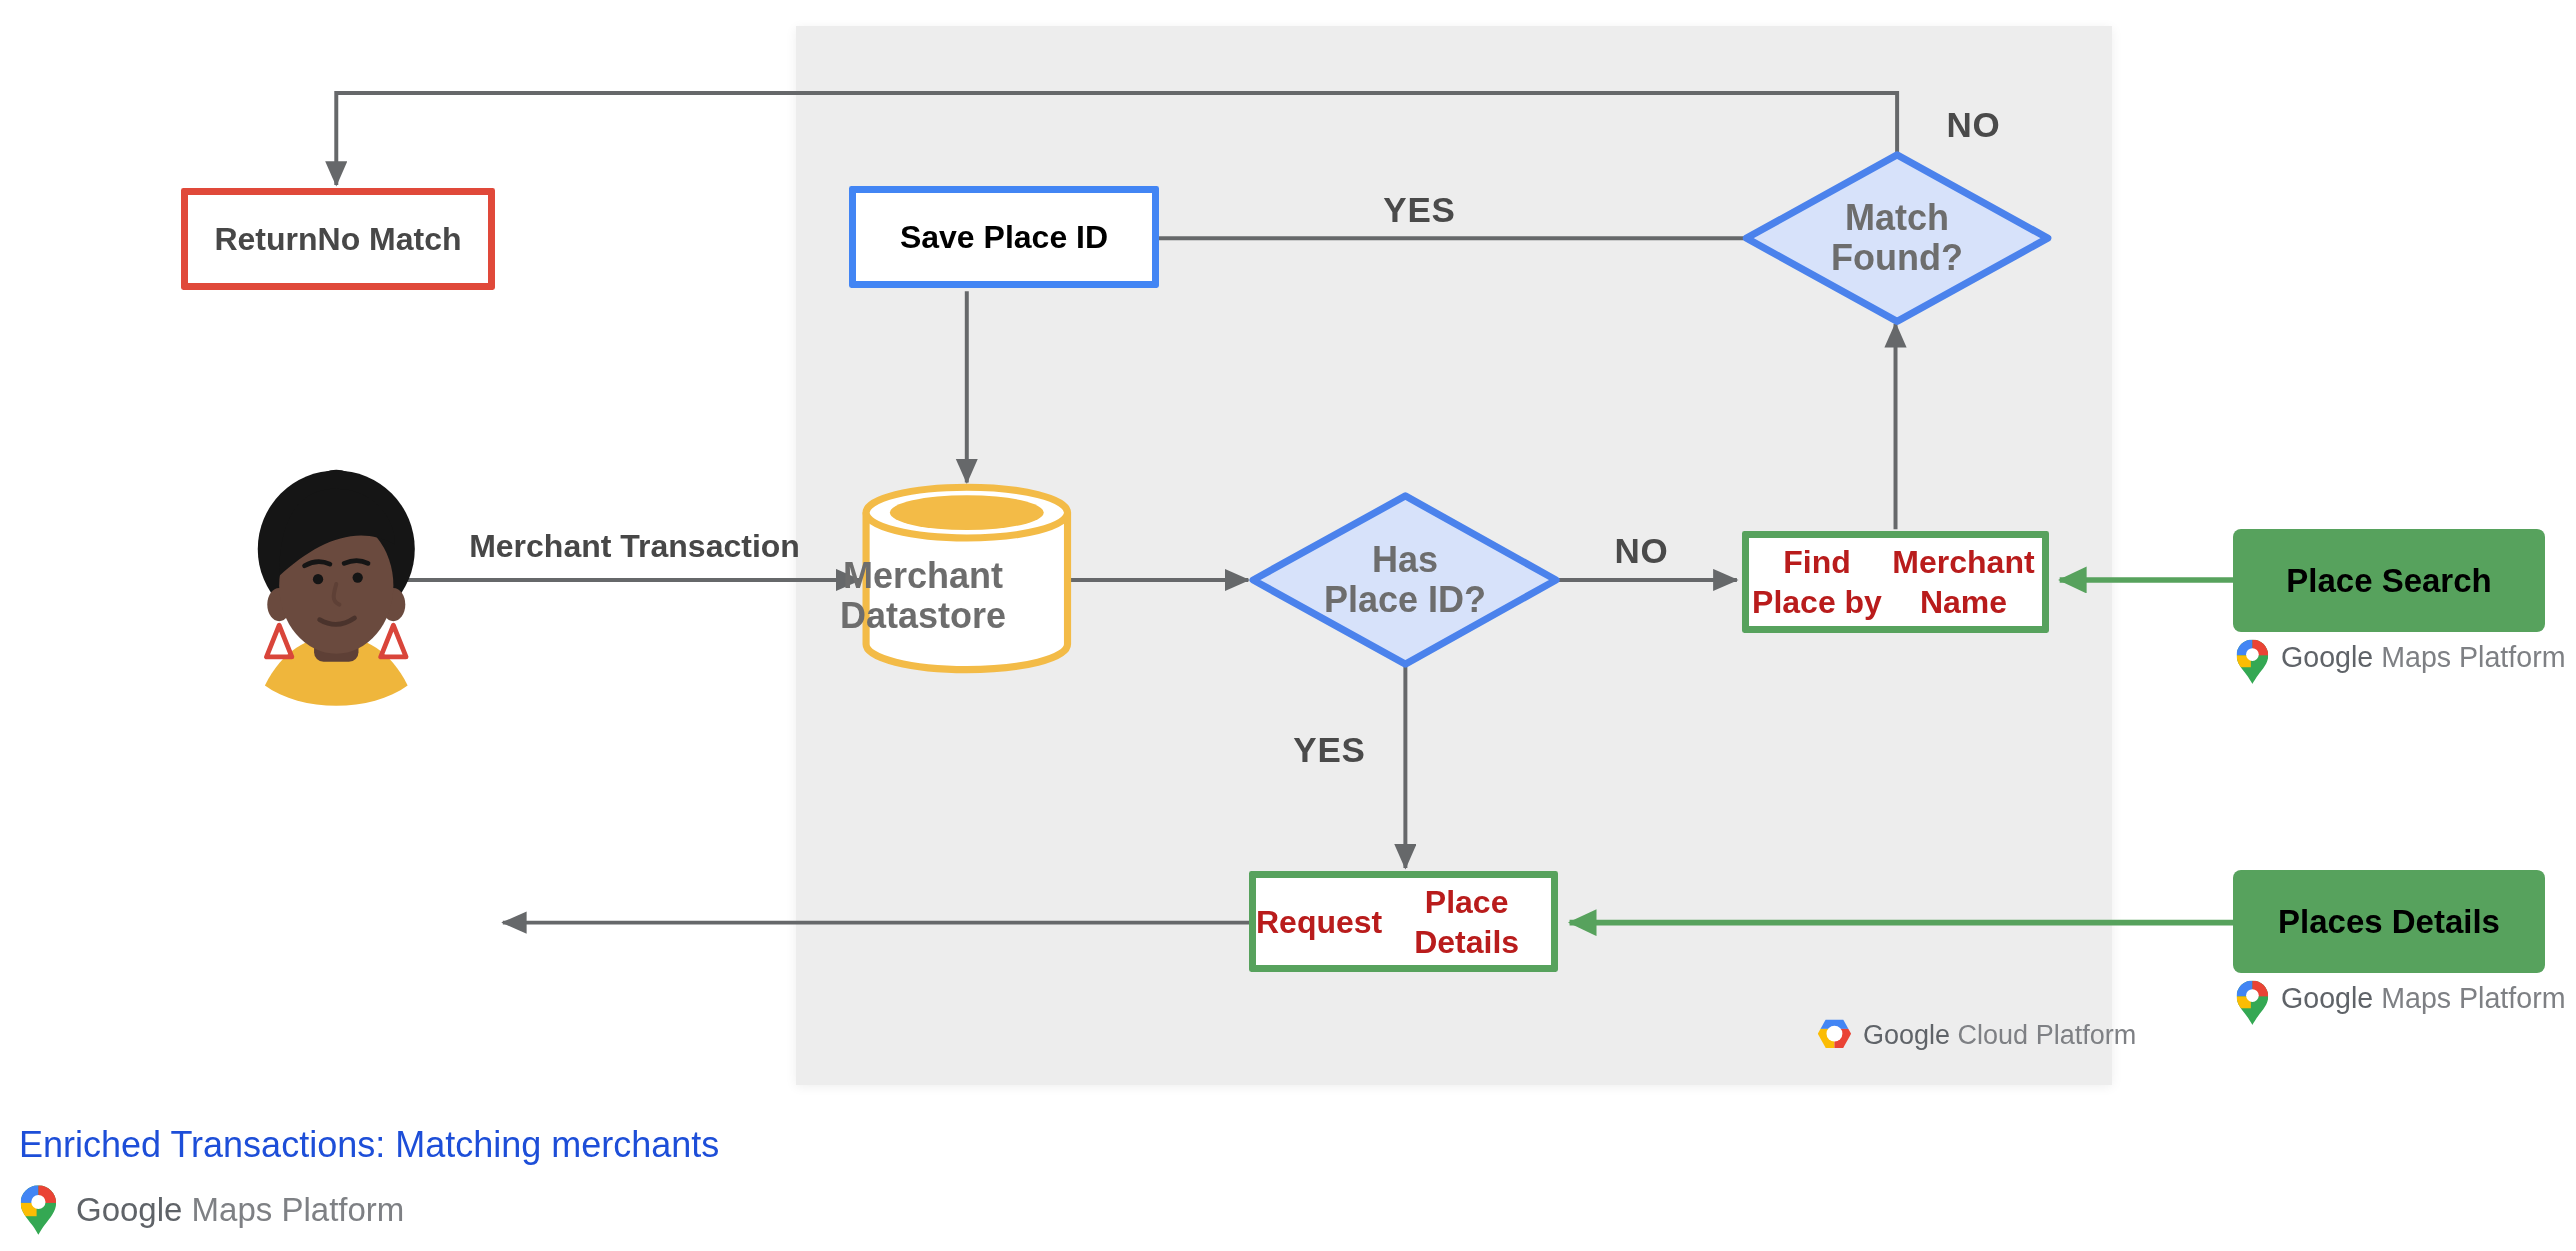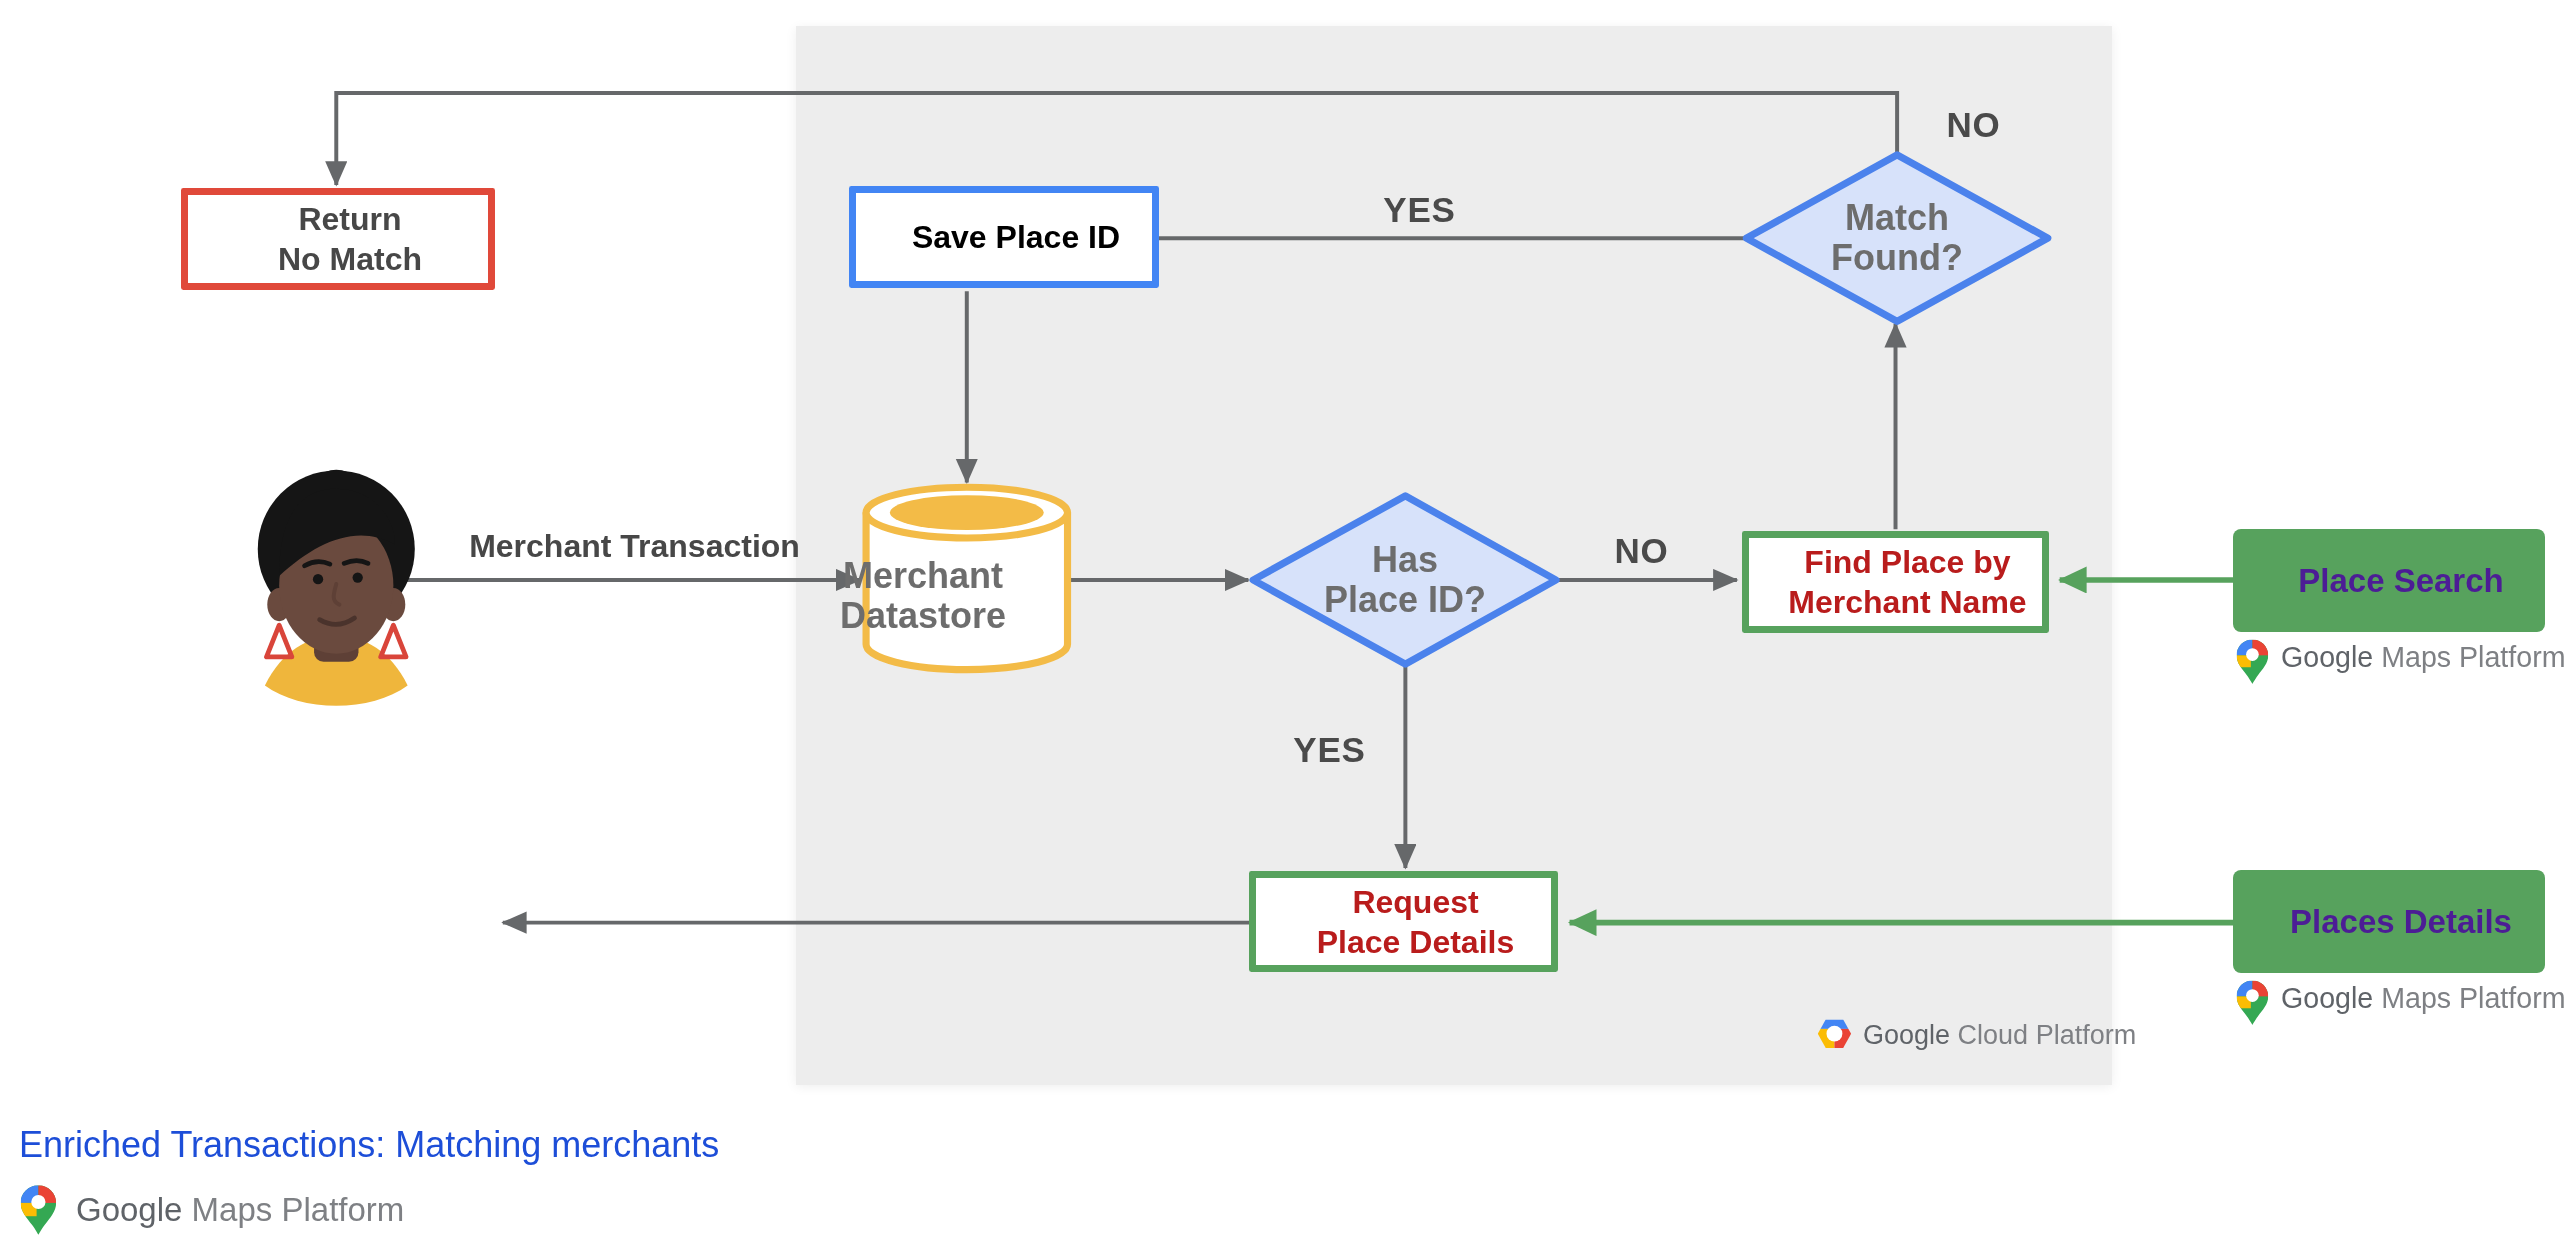--- a/index.html
+++ b/index.html
@@ -1,28 +1,28 @@
 <!DOCTYPE html>
 <html style="font-size:12.7px"><head>
 <meta charset="utf-8">
 <style>
   html,body{margin:0;padding:0;background:#fff;}
   #stage{position:relative;width:2576px;height:1252px;background:#ffffff;
          font-family:"Liberation Sans",sans-serif;overflow:hidden;}
   #gray-panel{position:absolute;left:796px;top:26px;width:1316px;height:1059px;
               background:#EDEDED;box-shadow:0 1.6px 11px rgba(0,0,0,.07);}
   svg.layer{position:absolute;left:0;top:0;}
-  .node{position:absolute;background:#fff;display:flex;flex-direction:column;
+  .node{position:absolute;background:#fff;display:flex;flex-direction:row;
         align-items:center;justify-content:center;font-weight:700;font-size:32px;
-        line-height:40px;text-align:center;box-sizing:border-box;border-radius:2.4px;padding-left:24px;}
+        line-height:40px;text-align:center;box-sizing:border-box;border-radius:2.4px;}
   .node.red{border:7.1px solid #E0493A;color:#474747;}
   .node.blue{border:7.1px solid #4285F4;color:#000000;margin-left:38px;}
   .node.greenb{border:7.1px solid #57A25D;color:#b91c1c;}
   .node.yellow{border:7.1px solid #F3BB47;color:#474747;}
-  .node.greenf{background:#57A25D;border:none;color:#4c1d95;border-radius:8px;
+  .node.greenf{background:#57A25D;border:none;color:#000000;border-radius:8px;
                font-size:33px;}
   .shape-label{position:absolute;display:flex;flex-direction:column;align-items:center;
                justify-content:center;font-weight:700;font-size:36px;line-height:40px;
                color:#6D6D6D;text-align:left;}
   .float-label{position:absolute;font-weight:700;font-size:35px;color:#4A4A4A;
                text-align:center;letter-spacing:0.8px;}
   .mt-label{position:absolute;font-weight:700;font-size:32px;color:#474747;
             text-align:center;}
   .brandrow{position:absolute;display:flex;align-items:center;gap:11px;}
   .brandtext{font-size:28.6px;white-space:nowrap;}

